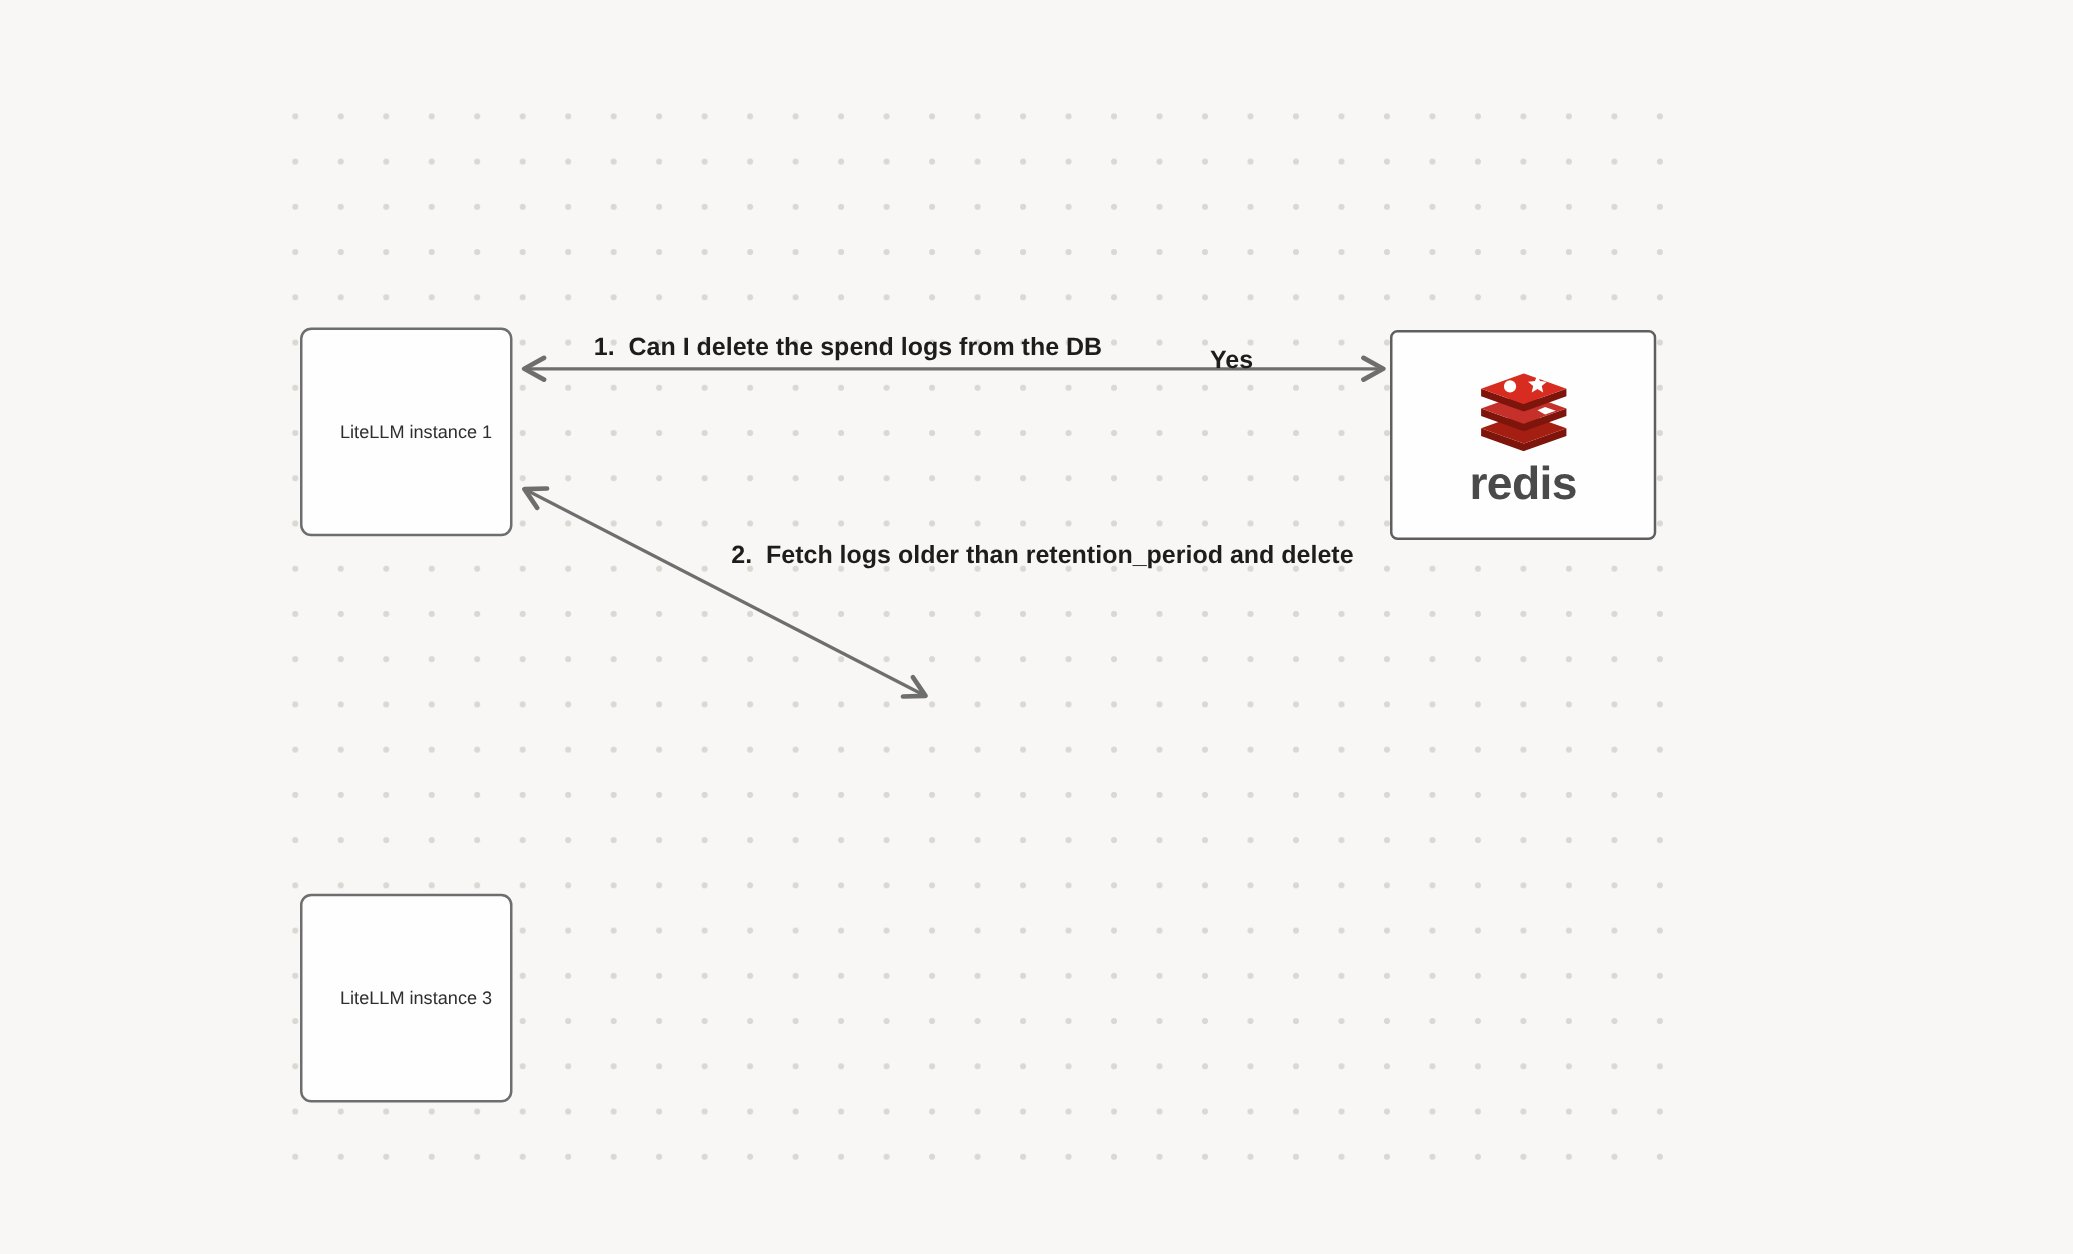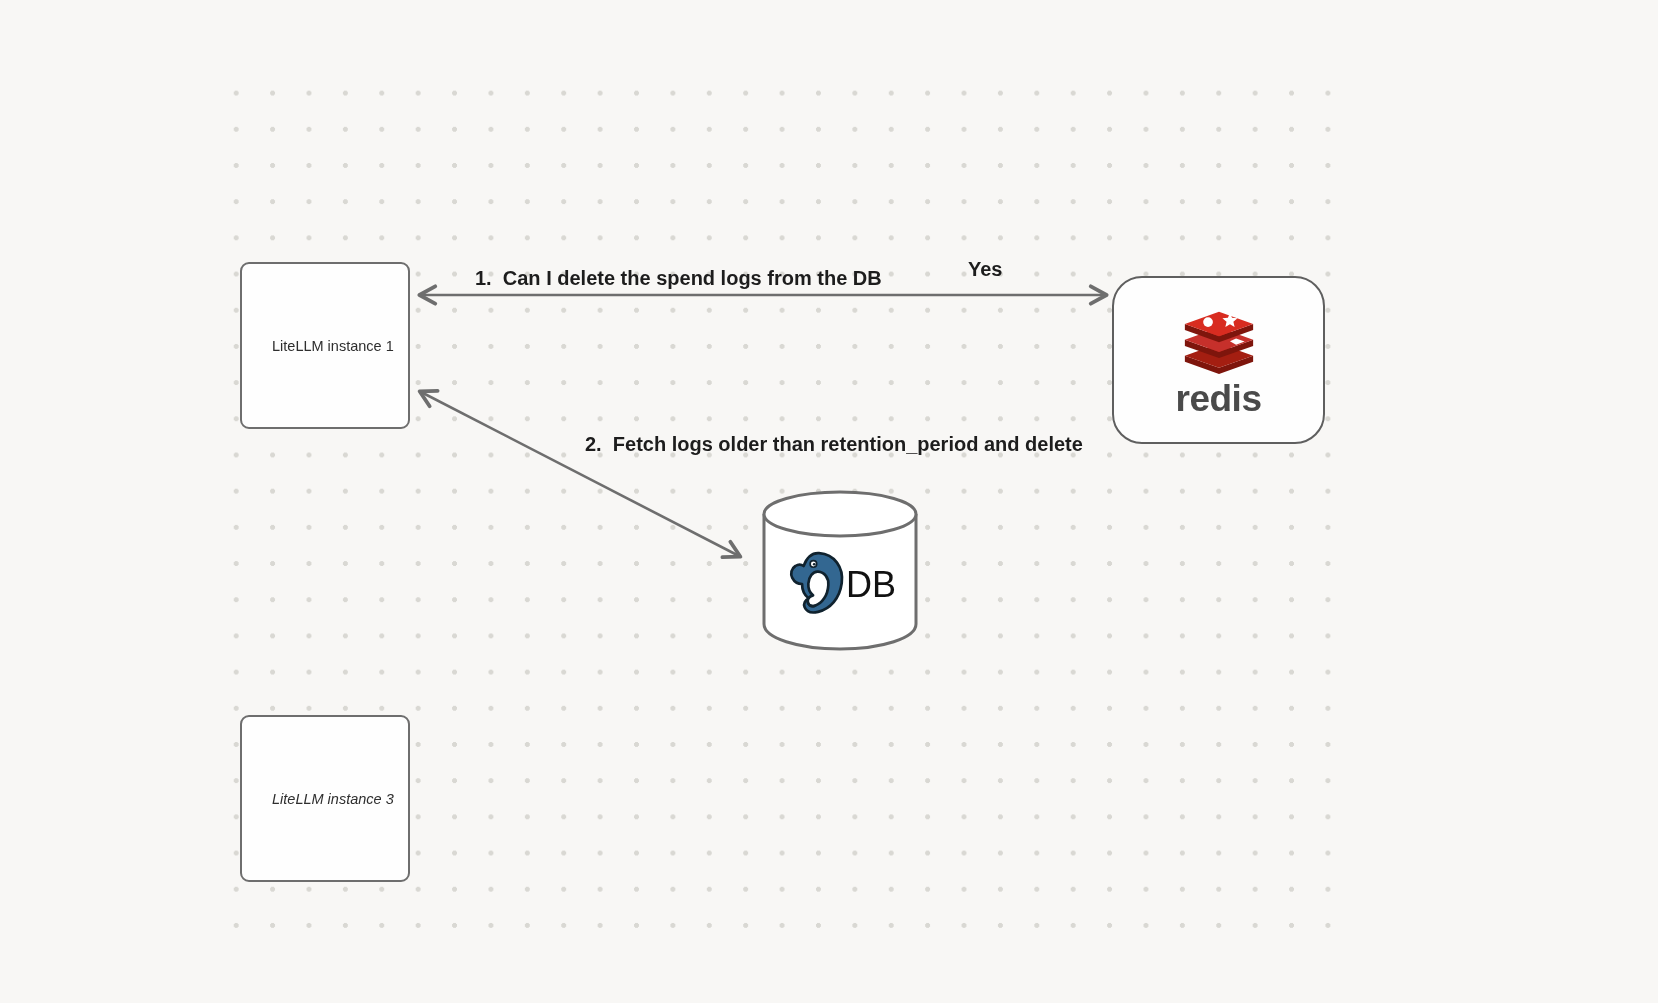--- a/index.html
+++ b/index.html
@@ -32,28 +32,28 @@
     align-items: center;
     padding-left: 30px;
   }
   .node-box .node-label {
     font-size: 14.5px;
     color: #2e2e2e;
     white-space: nowrap;
   }
   #box-instance1 { left: 240px; top: 262px; }
   #box-instance2 { left: 240px; top: 488px; }
-  #box-instance3 { left: 240px; top: 715px; font-style: italic; }
+  #box-instance3 { left: 240px; top: 715px; }
   .redis-node {
     position: absolute;
-    left: 1112px; top: 276px;
+    left: 1112px; top: 264px;
     width: 213px; height: 168px;
     background: #fefefe;
     border: 2.5px solid #5f5f5f;
-    border-radius: 30px;
+    border-radius: 6px;
     display: flex;
     flex-direction: column;
     align-items: center;
     justify-content: center;
     padding-top: 6px;
   }
   .redis-wordmark {
     font-size: 37px;
     font-weight: 600;
     letter-spacing: -0.5px;
@@ -89,21 +89,21 @@
   }
   .edge-layer path.edge { pointer-events: stroke; }
   .edge-label {
     position: absolute;
     font-size: 20px;
     font-weight: 700;
     color: #1d1d1d;
     white-space: pre;
   }
   #edge1-label { left: 475px; top: 267px; }
-  #edge1-reply { left: 968px; top: 258px; }
+  #edge1-reply { left: 968px; top: 277px; }
   #edge2-label { left: 585px; top: 433px; }
 </style>
 </head>
 <body>
 
 <div class="canvas">
 
   <div class="dot-grid"></div>
 
   <svg class="edge-layer" width="1658" height="1003" viewBox="0 0 1658 1003">
@@ -140,38 +140,14 @@
 
         <path d="M4 13 L32 23 L60 13 L60 18 L32 28 L4 18 Z" fill="#7E150C"></path>
         <path d="M32 3 L60 13 L32 23 L4 13 Z" fill="#D82C20"></path>
         <circle cx="23" cy="11.5" r="4" fill="#ffffff"></circle>
         <path d="M41 4 L42.7 8 L47.2 8.4 L43.8 11.2 L44.8 15.5 L41 13.2 L37.2 15.5 L38.2 11.2 L34.8 8.4 L39.3 8 Z" fill="#ffffff"></path>
       </svg>
     </span>
     <span class="redis-wordmark">redis</span>
   </div>
 
-  <div class="db-node">
-    <svg class="cyl-svg" width="166" height="164" viewBox="0 0 166 164">
-      <path d="M7 26 L7 136 C7 150 41 161 83 161 C125 161 159 150 159 136 L159 26" fill="#ffffff" stroke="#6e6e6e" stroke-width="3"></path>
-      <ellipse cx="83" cy="26" rx="76" ry="22" fill="#ffffff" stroke="#6e6e6e" stroke-width="3"></ellipse>
-    </svg>
-    <div class="db-content">
-      <span>
-        <svg width="66" height="68" viewBox="0 0 64 66">
-          <g stroke="#10222e" stroke-width="2.6" stroke-linejoin="round" stroke-linecap="round">
-
-            <path d="M34 4 C49 5 58 18 56 33 C54 48 45 58 33 61 C27 62.5 22 61 20 56.5 C18.5 53 20.5 49.5 24 48 C20 45 17.5 40 17.5 34 C14 34 10 32 8 28 C6 24 7 19 11 16.5 C14 14.5 17 15 19 16.5 C22 8.5 27 3.5 34 4 Z" fill="#336791"></path>
-
-            <path d="M33 22 C39.5 22.5 43.5 28 43 35 C42.5 44.5 37.5 52.5 30 55 C26 56.3 23 54.5 23 50.8 C23 47.8 25.2 45.8 28.2 45 C25 42.5 23.3 38.3 23.6 33.5 C24 27 28 21.6 33 22 Z" fill="#ffffff"></path>
-
-            <path d="M23 50.8 C23 54.5 26 56.3 30 55" fill="none"></path>
-          </g>
-
-          <circle cx="28.5" cy="14.5" r="3.2" fill="#ffffff" stroke="#10222e" stroke-width="1.6"></circle>
-          <circle cx="29.3" cy="14.8" r="1.3" fill="#10222e"></circle>
-        </svg>
-      </span>
-      <span class="db-label">DB</span>
-    </div>
-  </div>
 
 </div>
 
 </body></html>

